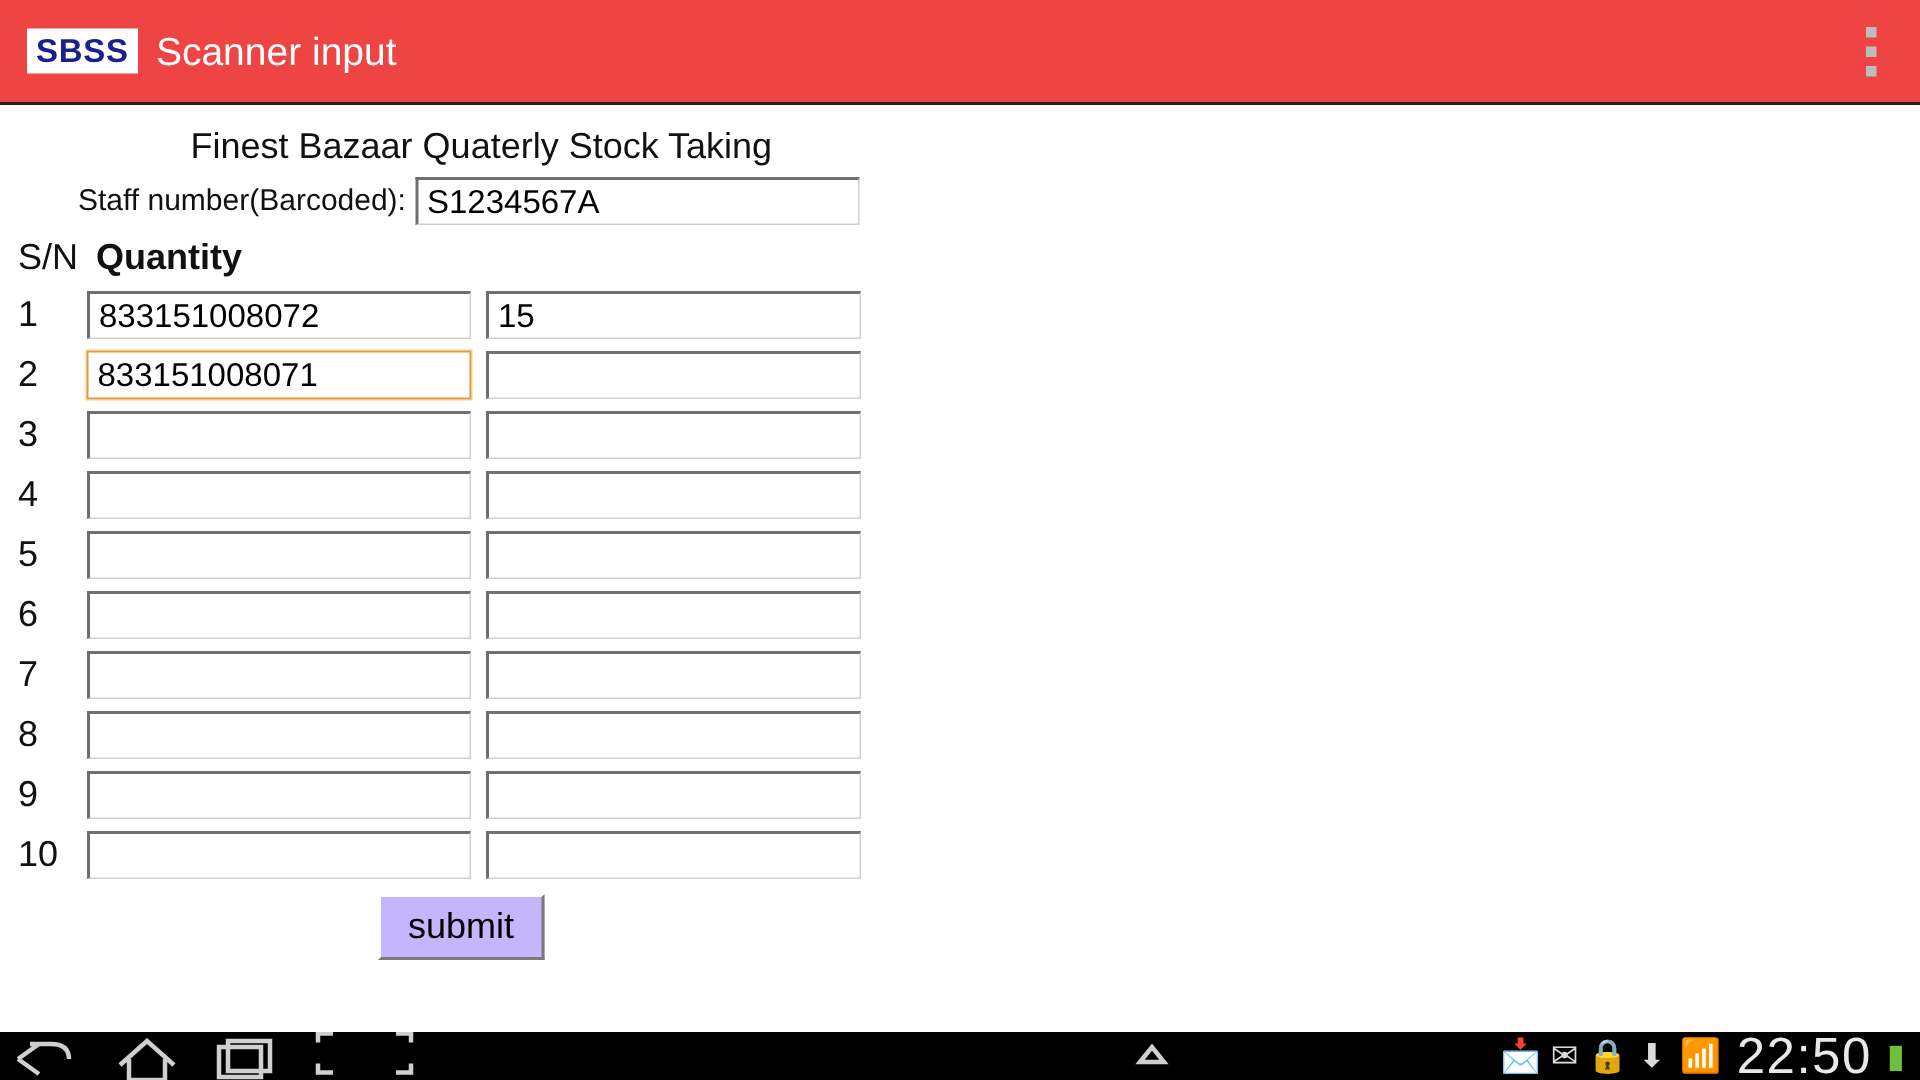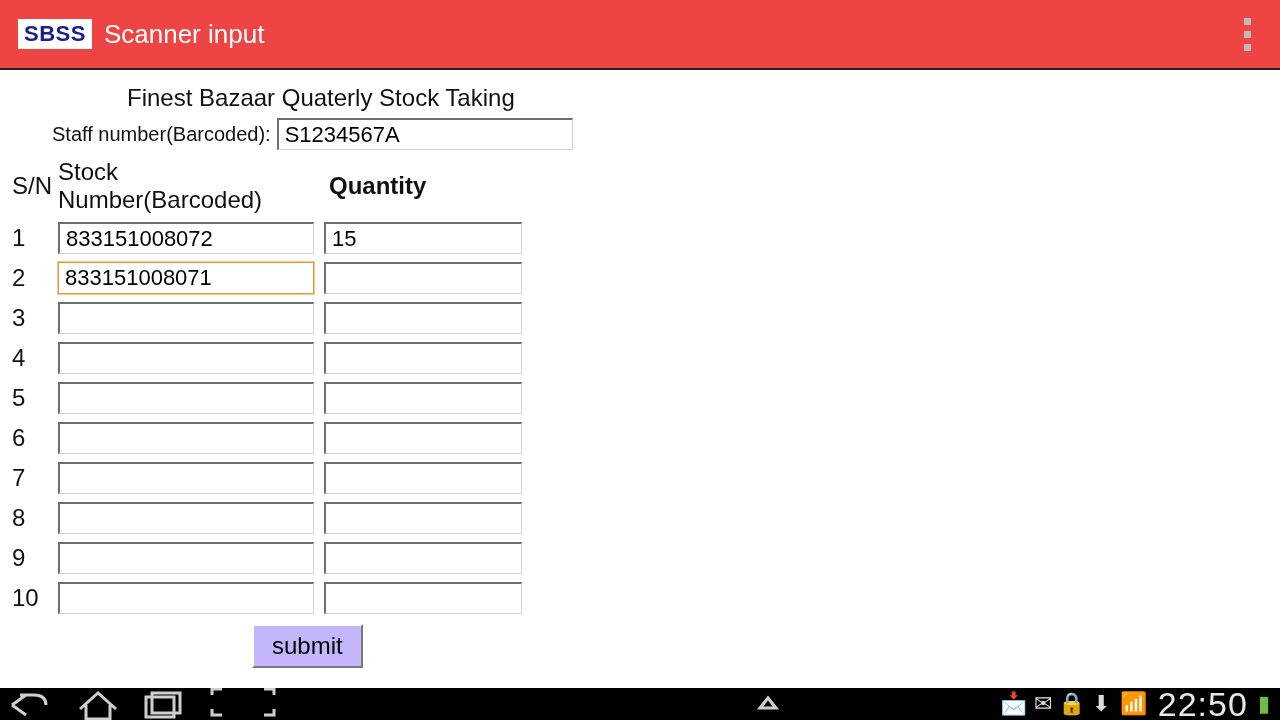--- a/index.html
+++ b/index.html
@@ -74,21 +74,21 @@
   }
   .header-row, .data-row {
     display:flex;
     align-items:center;
     margin-bottom:8px;
   }
   .col-sn { width:46px; font-size:24px; text-align:left; padding-left:0;}
   .col-stock-h { width:265px; font-size:24px; }
   .col-qty-h { font-size:24px; margin-left:6px;font-weight:bold; }
   .col-stock { width:256px; margin-right:10px; }
-  .col-qty { width:198px; }
+  .col-qty { width:250px; }
   .submit-wrap { margin-left:240px; margin-top:10px;}
   button.submit {
     font-size:24px;
     padding:6px 18px;
     border-top:2px solid #fff;
     border-left:2px solid #fff;
     border-right:2px solid #7a7a7a;
     border-bottom:2px solid #7a7a7a;
     background:#c4b5fd;
     cursor:pointer;
@@ -139,21 +139,20 @@
 <div class="content">
   <div class="heading">Finest Bazaar Quaterly Stock Taking</div>
 
   <div class="staff-row">
     <span class="staff-label">Staff number(Barcoded):</span>
     <input class="text-field" style="width: 296px;" value="S1234567A">
   </div>
 
   <div class="header-row">
     <span class="col-sn">S/N</span>
-    <span class="col-stock-h">Stock Number(Barcoded)</span>
     <span class="col-qty-h">Quantity</span>
   </div>
 
   <div id="rows">
       <div class="data-row">
         <span class="col-sn">1</span>
         <input class="text-field col-stock" value="833151008072" style="">
         <input class="text-field col-qty" value="15" style="">
       </div>
       <div class="data-row">

